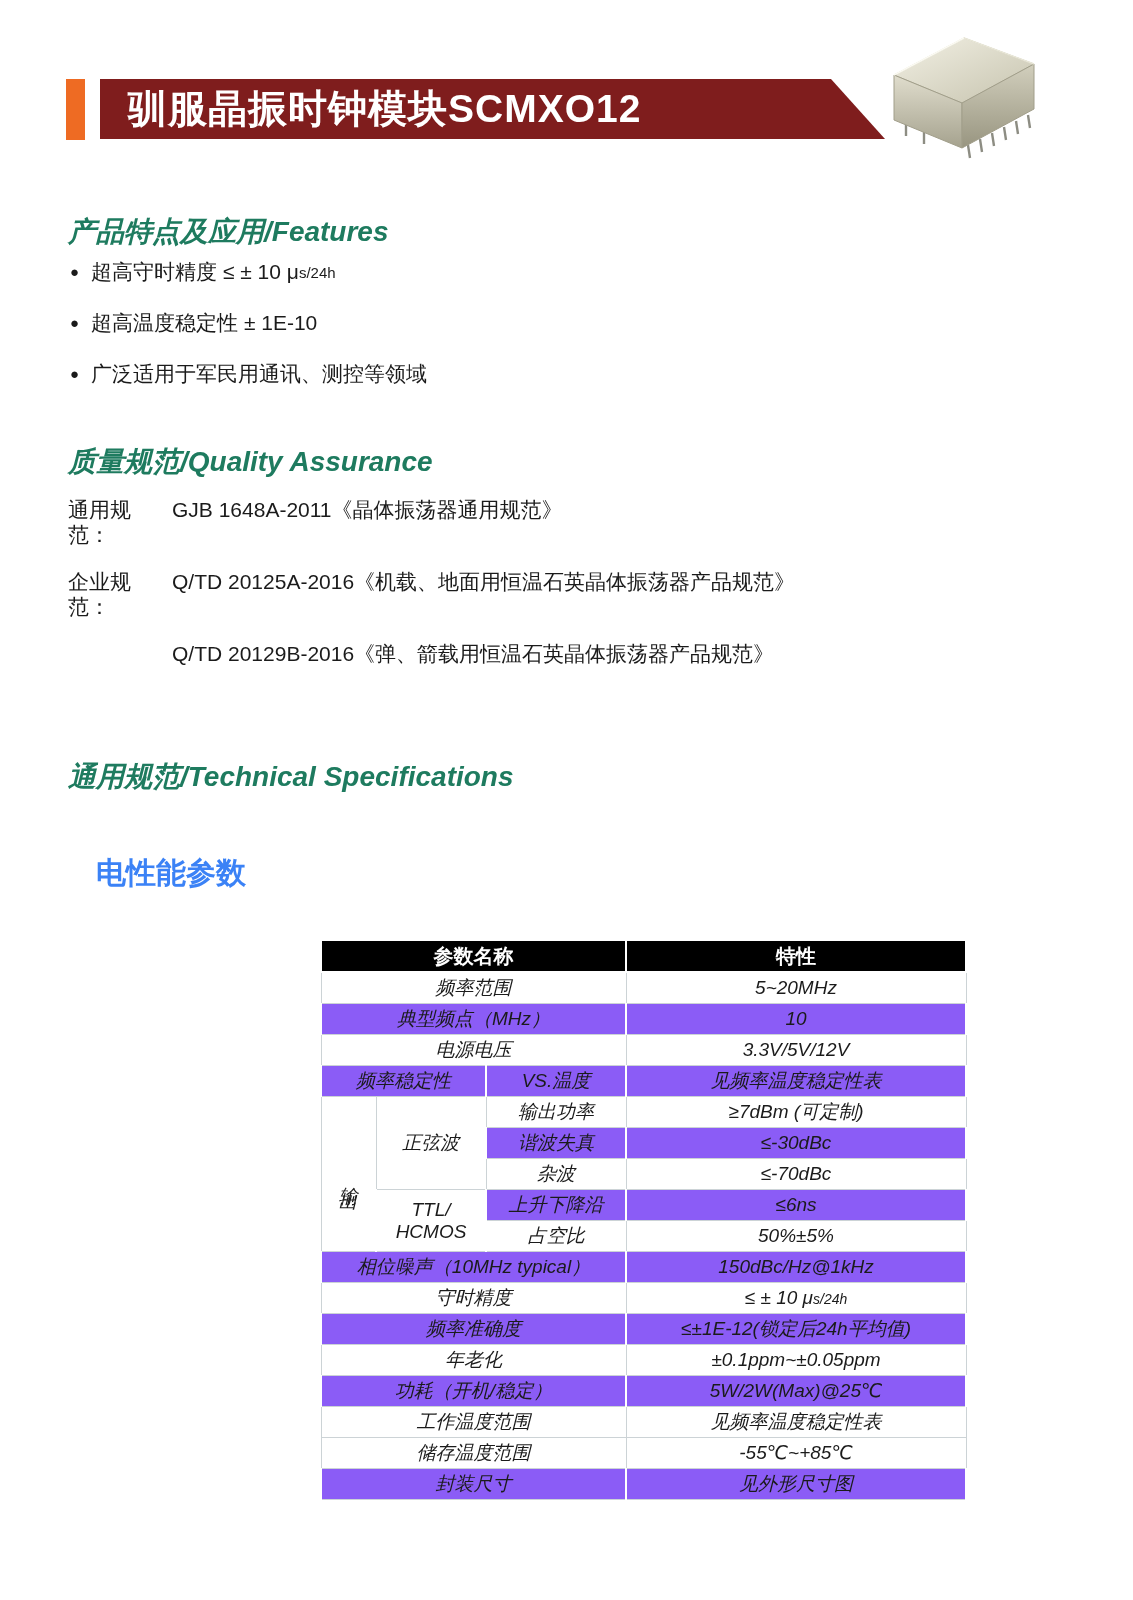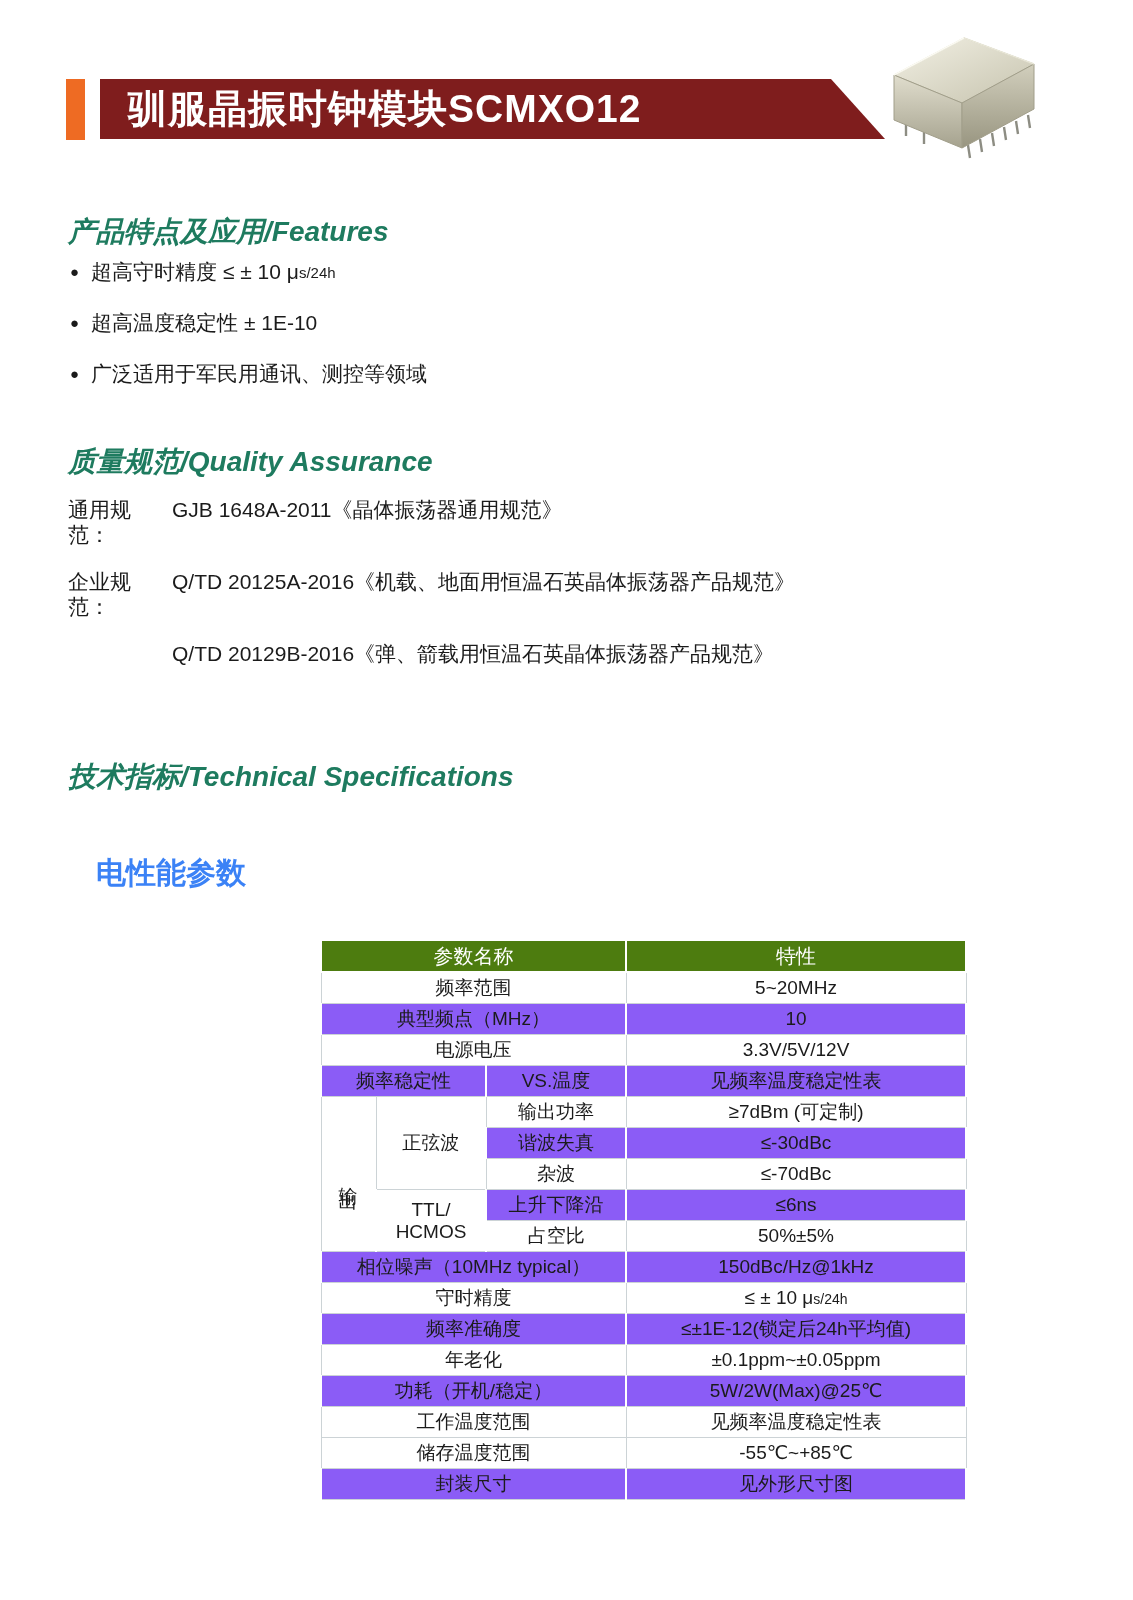--- a/index.html
+++ b/index.html
@@ -37,27 +37,28 @@
   
   .q-list { position:absolute; left:68px; top:497px; }
   .q-row  { display:flex; margin-bottom:22px; font-size:21px; line-height:25px; }
   .q-label { flex:0 0 104px; }
   
   .spec {
     position:absolute; left:320px; top:939px; width:645px;
     border-collapse:collapse; table-layout:fixed; font-size:19px;
   }
   .spec th {
-    background:#4d7c0f; color:#ffffff; font-size:20px; font-weight:normal;
+    background:#000000; color:#ffffff; font-size:20px; font-weight:bold;
     border:2px solid #ffffff; height:30px; padding:0; text-align:center;
   }
   .spec td {
     border:1px solid #ccd3d6; height:30px; padding:0 14px;
     text-align:center; vertical-align:middle; line-height:1.12;
     background:#ffffff;
+    font-style:italic;
   }
   .spec tr.cy td { background:#8b5cf6; border-left:2px solid #ffffff; border-right:2px solid #ffffff; }
   .spec td.keep-white { background:#ffffff !important; }
   .vtext { writing-mode:vertical-lr; text-orientation:upright; letter-spacing:4px; font-size:19px; }
   .sm { font-size:14px; }
 </style>
 </head>
 <body>
 
 <div class="page">
@@ -130,21 +131,21 @@
     <div class="q-row">
       <span class="q-label">企业规范：</span>
       <span>Q/TD 20125A-2016《机载、地面用恒温石英晶体振荡器产品规范》</span>
     </div>
     <div class="q-row">
       <span class="q-label"></span>
       <span>Q/TD 20129B-2016《弹、箭载用恒温石英晶体振荡器产品规范》</span>
     </div>
   </div>
 
-  <div class="h-green" style="top:758px;">技术指标/Technical Specifications</div>
+  <div class="h-green" style="top:758px;">通用规范/Technical Specifications</div>
   <div class="h-blue" style="top:853px;">电性能参数</div>
 
   <table class="spec">
     <colgroup>
         <col style="width:55px">
         <col style="width:110px">
         <col style="width:140px">
         <col style="width:340px">
       </colgroup>
     <tbody>

